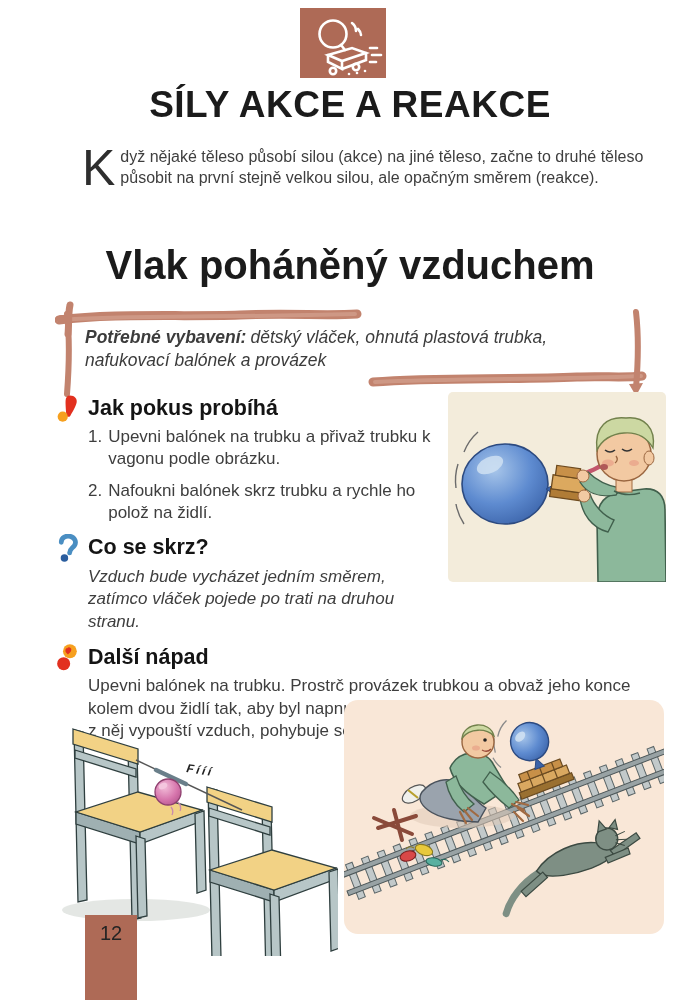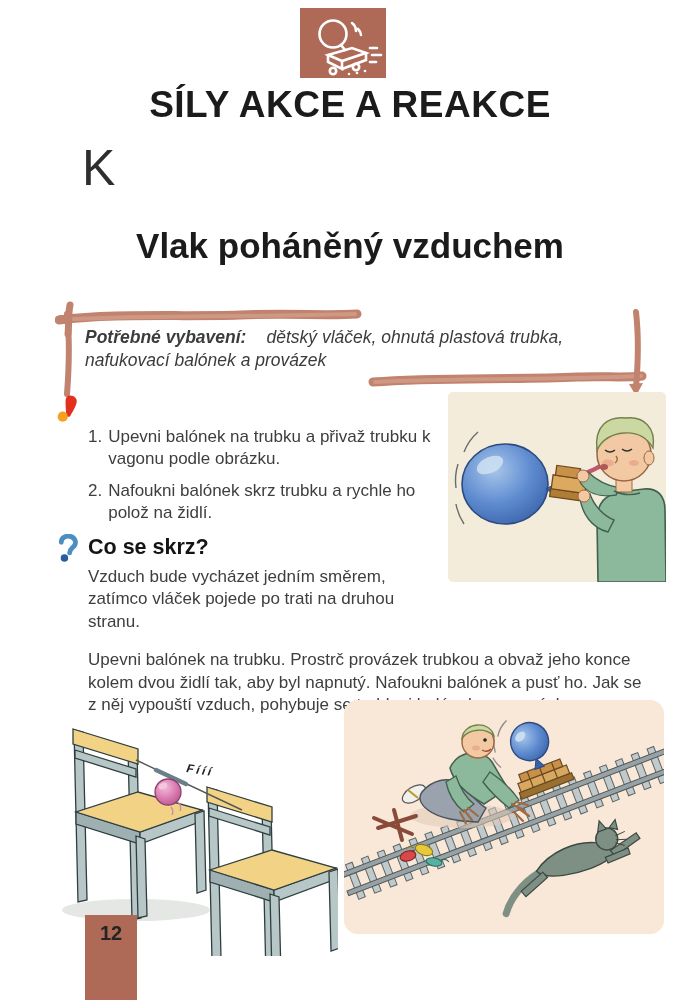--- a/index.html
+++ b/index.html
@@ -12,51 +12,51 @@
   
   .main-title{position:absolute;top:84px;left:0;width:700px;text-align:center;
               font-size:37px;font-weight:bold;letter-spacing:.5px;color:#1b1b1b;margin:0;}
 
   
   .intro{position:absolute;top:146px;left:82px;width:578px;font-size:16px;line-height:1.32;}
   .drop-cap{float:left;font-size:50px;line-height:.8;padding:2px 5px 0 0;color:#2e2e2e;}
   .intro-note{clear:left;margin:3px 0 0 0;}
 
   
-  .exp-title{position:absolute;top:226px;left:0;width:700px;text-align:center;
-             font-size:35px;font-weight:bold;color:#1b1b1b;margin:0;}
+  .exp-title{position:absolute;top:243px;left:0;width:700px;text-align:center;
+             font-size:40px;font-weight:bold;color:#1b1b1b;margin:0;}
 
   
   .equipment{position:absolute;top:300px;left:55px;width:592px;height:98px;}
   .equipment .brush{position:absolute;left:0;top:0;width:592px;height:98px;}
   .eq-text{position:absolute;left:30px;top:26px;width:548px;font-size:17.5px;
            font-style:italic;line-height:1.32;color:#3c3c3c;}
-  .eq-label{font-weight:bold;margin-right:20px;}
+  .eq-label{font-weight:bold;margin-right:4px;}
 
   
   .sections{position:absolute;left:56px;top:394px;width:592px;}
   .sec-head{display:flex;align-items:center;gap:9px;margin:0 0 4px 0;}
   .sec-icon{width:23px;height:28px;flex:0 0 auto;}
   .sec-title{font-size:21.5px;font-weight:bold;color:#141414;}
   .sec-body{margin:0 0 0 32px;font-size:17px;line-height:1.32;}
   .narrow{width:352px;}
   .steps{margin-bottom:8px;}
   .step{display:flex;gap:6px;margin-bottom:9px;}
   .step-num{flex:0 0 auto;}
-  .what-block{margin-bottom:16px;}
+  .what-block{margin-bottom:10px;font-style:italic;}
   .idea-body{width:558px;}
 
   
   .illus-blowing{position:absolute;left:448px;top:392px;width:218px;height:190px;}
   .illus-chairs{position:absolute;left:40px;top:698px;width:298px;height:258px;}
   .illus-train{position:absolute;left:344px;top:700px;width:320px;height:234px;}
 
   
   .page-tab{position:absolute;left:85px;top:915px;width:52px;height:85px;background:#ae6a56;text-align:center;}
-  .page-num{display:inline-block;margin-top:7px;font-size:20px;font-weight:bold;color:#242424;}
+  .page-num{display:inline-block;margin-top:7px;font-size:20px;font-weight:normal;color:#242424;}
 </style>
 </head>
 <body>
 
 <div class="page">
 
   <div class="chapter-icon">
     <svg viewBox="0 0 86 70" width="86" height="70">
       <g fill="none" stroke="#ffffff" stroke-width="2.6" stroke-linecap="round">
         <circle cx="33" cy="26" r="13.5"></circle>
@@ -73,21 +73,21 @@
       </g>
       <circle cx="49" cy="66" r="1.3" fill="#fff"></circle>
       <circle cx="57" cy="65" r="1.3" fill="#fff"></circle>
       <circle cx="65" cy="63" r="1.3" fill="#fff"></circle>
     </svg>
   </div>
 
   <h1 class="main-title">SÍLY AKCE A REAKCE</h1>
 
   <div class="intro">
-    <span class="drop-cap">K</span>
+    <span class="drop-cap">K</span><span>dyž nějaké těleso působí silou (akce) na jiné těleso, začne to druhé těleso působit na první stejně velkou silou, ale opačným směrem (reakce).</span>
   </div>
 
   <h2 class="exp-title">Vlak poháněný vzduchem</h2>
 
   <div class="equipment">
     <svg class="brush" viewBox="0 0 592 98">
       <g fill="none" stroke="#c2836e" stroke-linecap="round">
         <path d="M4 20 C 60 13 125 17 185 15 C 235 13 272 16 302 14" stroke-width="9"></path>
         <path d="M4 20 C 70 15 150 18 300 14" stroke-width="4" stroke="#d3a18e" opacity="0.7"></path>
         <path d="M15 5 C 13 14 14 26 13 34" stroke-width="7"></path>
@@ -104,20 +104,21 @@
     </div>
   </div>
 
   <div class="sections">
 
     <div class="sec-head">
       <svg class="sec-icon" viewBox="0 0 24 29">
         <path d="M14.5 1.5 C 19.5 1.5 22.5 5 21.5 9 C 20.5 13 17 19 15 22.5 C 13.8 24.5 11 24 10.8 21.8 C 10.4 17.5 9.8 10.5 10 7 C 10.2 3.5 11.5 1.5 14.5 1.5 Z" fill="#e2301f"></path>
         <circle cx="7" cy="23.5" r="5.3" fill="#f6a01f"></circle>
       </svg>
+      <span class="sec-title">Jak pokus probíhá</span>
     </div>
     <div class="sec-body narrow steps">
       <div class="step">
         <span class="step-num">1.</span>
         <span>Upevni balónek na trubku a přivaž trubku k vagonu podle obrázku.</span>
       </div>
       <div class="step">
         <span class="step-num">2.</span>
         <span>Nafoukni balónek skrz trubku a rychle ho polož na židlí.</span>
       </div>
@@ -125,20 +126,28 @@
 
     <div class="sec-head">
       <svg class="sec-icon" viewBox="0 0 24 29">
         <path d="M5.5 8.5 C 5.5 3.5 10.5 1.2 15 2.4 C 19.5 3.6 21.8 8.2 19.2 12 C 17.2 14.8 14.4 15.2 14.2 19.5" stroke="#4a8ec2" stroke-width="5" fill="none" stroke-linecap="round"></path>
         <circle cx="8.8" cy="25" r="3.9" fill="#2a5d9e"></circle>
       </svg>
       <span class="sec-title">Co se skrz?</span>
     </div>
     <div class="sec-body narrow what-block">Vzduch bude vycházet jedním směrem, zatímco vláček pojede po trati na druhou stranu.</div>
 
+    <div class="sec-head">
+      <svg class="sec-icon" viewBox="0 0 24 29">
+        <circle cx="8" cy="21.5" r="6.8" fill="#e2301f"></circle>
+        <circle cx="14.5" cy="8.5" r="7.2" fill="#f6a01f"></circle>
+        <path d="M11.5 5.5 C 13 3.5 16 4.5 16 7 C 16 9.5 13.5 10.5 12.5 12 C 11 10.5 9.5 9.5 9.8 7.5 C 10 5.8 10.8 5.2 11.5 5.5 Z" fill="#e2301f"></path>
+      </svg>
+      <span class="sec-title">Další nápad</span>
+    </div>
     <div class="sec-body idea-body">Upevni balónek na trubku. Prostrč provázek trubkou a obvaž jeho konce kolem dvou židlí tak, aby byl napnutý. Nafoukni balónek a pusť ho. Jak se z něj vypouští vzduch, pohybuje se trubka i balónek po provázku.</div>
 
   </div>
 
   <div class="illus-blowing">
     <svg viewBox="0 0 218 190" width="218" height="190">
       <defs>
         <radialGradient id="balloonBlue" cx="38%" cy="32%" r="78%">
           <stop offset="0%" stop-color="#a8c6ea"></stop>
           <stop offset="55%" stop-color="#5e8bd0"></stop>

